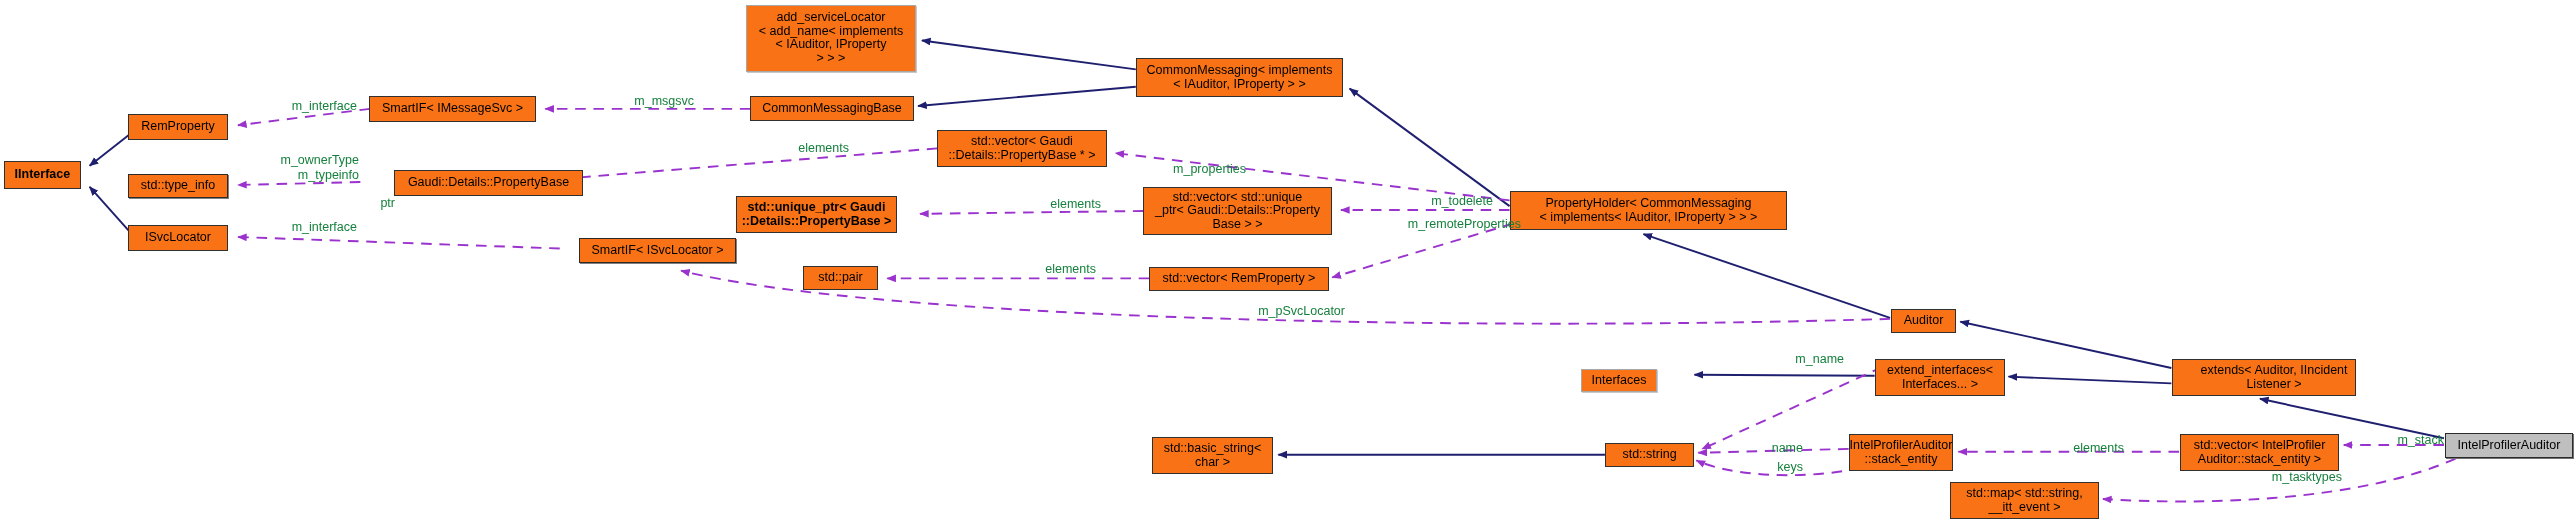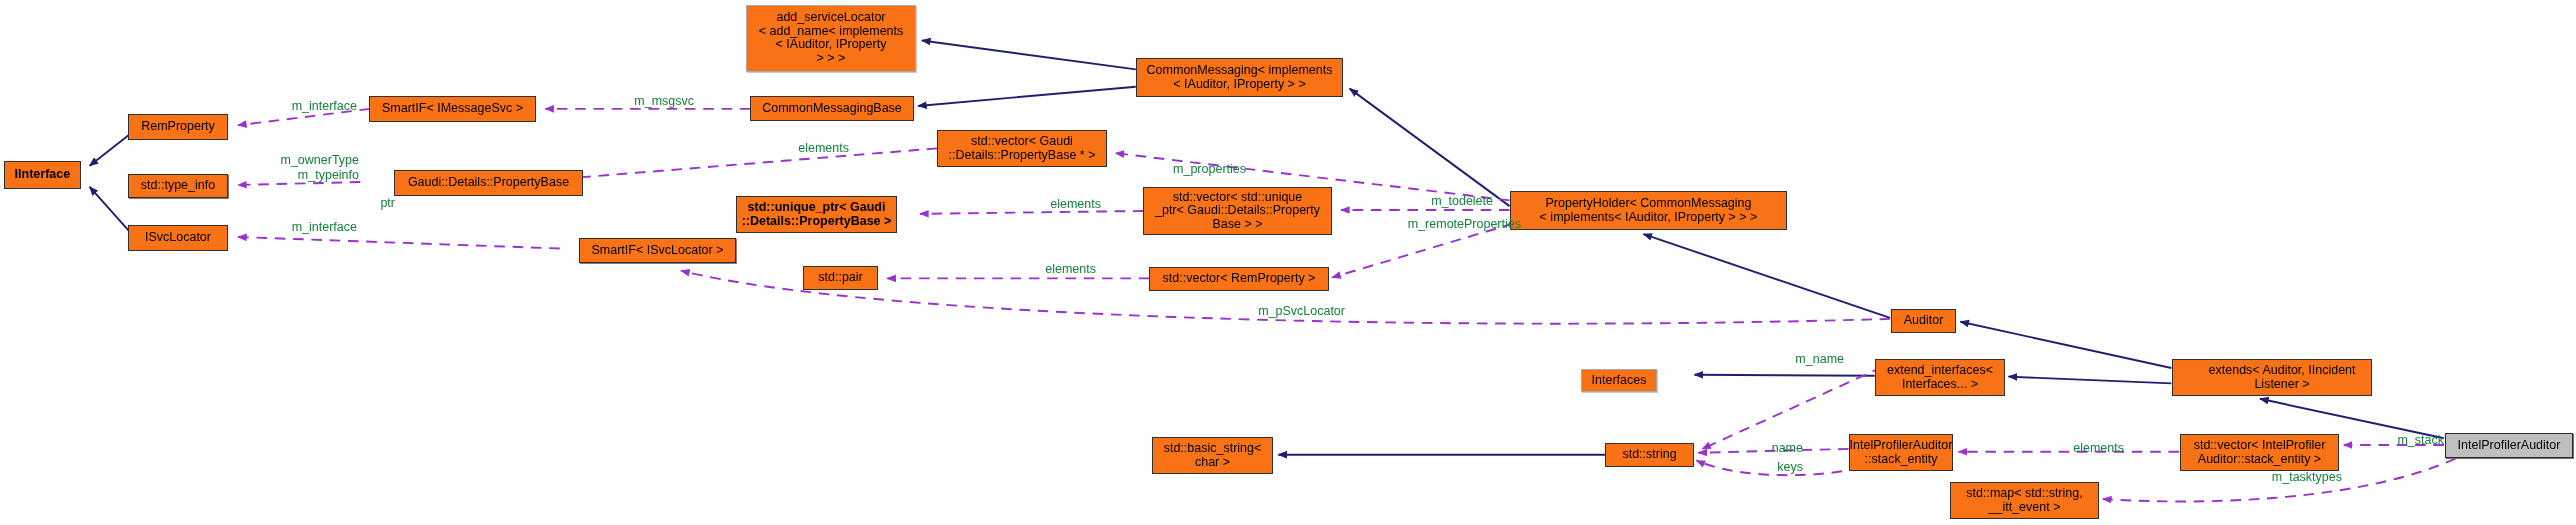--- a/index.html
+++ b/index.html
@@ -119,21 +119,21 @@
       <div class="node thick" style="left: 1143px; top: 187px; width: 189px; height: 48px;">std::vector&lt; std::unique
 _ptr&lt; Gaudi::Details::Property
 Base &gt; &gt;</div>
       <div class="node thick" style="left: 1149px; top: 267px; width: 180px; height: 24px;">std::vector&lt; RemProperty &gt;</div>
       <div class="node thick" style="left: 1510px; top: 191px; width: 277px; height: 39px;">PropertyHolder&lt; CommonMessaging
 &lt; implements&lt; IAuditor, IProperty &gt; &gt; &gt;</div>
       <div class="node thick" style="left: 1891px; top: 309px; width: 65px; height: 24px;">Auditor</div>
       <div class="node light" style="left: 1581px; top: 363px; width: 76px; height: 23px; margin-top: 6px;">Interfaces</div>
       <div class="node thick" style="left: 1875px; top: 359px; width: 130px; height: 37px;">extend_interfaces&lt;
 Interfaces... &gt;</div>
-      <div class="node thick" style="left: 2172px; top: 359px; width: 200px; height: 37px; padding-left: 24px;">extends&lt; Auditor, IIncident
+      <div class="node thick" style="left: 2172px; top: 359px; width: 184px; height: 37px; padding-left: 24px;">extends&lt; Auditor, IIncident
 Listener &gt;</div>
       <div class="node thick" style="left: 1152px; top: 437px; width: 121px; height: 37px;">std::basic_string&lt;
 char &gt;</div>
       <div class="node thick" style="left: 1605px; top: 443px; width: 89px; height: 24px;">std::string</div>
       <div class="node thick" style="left: 1849px; top: 434px; width: 104px; height: 37px;">IntelProfilerAuditor
 ::stack_entity</div>
       <div class="node thick" style="left: 2180px; top: 434px; width: 159px; height: 37px;">std::vector&lt; IntelProfiler
 Auditor::stack_entity &gt;</div>
       <div class="node thick" style="left: 1950px; top: 482px; width: 149px; height: 37px;">std::map&lt; std::string,
 __itt_event &gt;</div>

